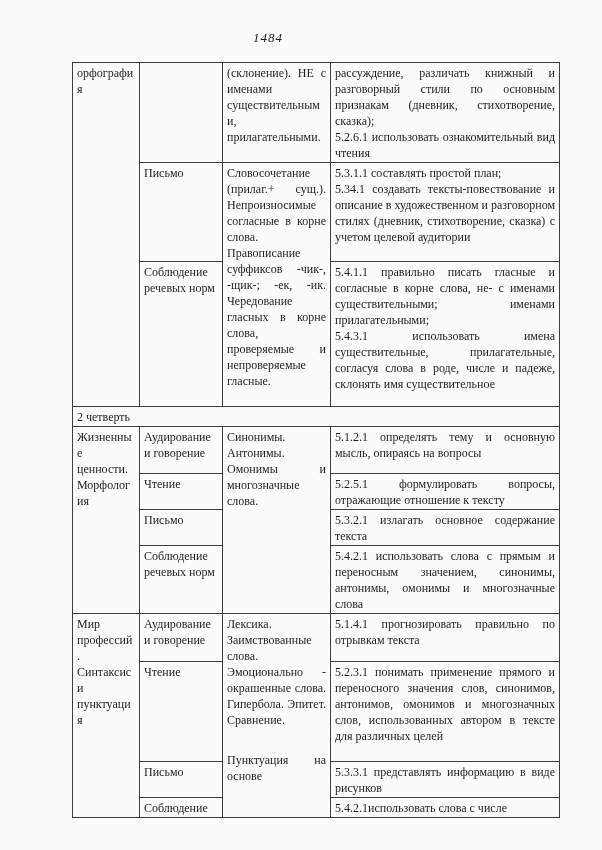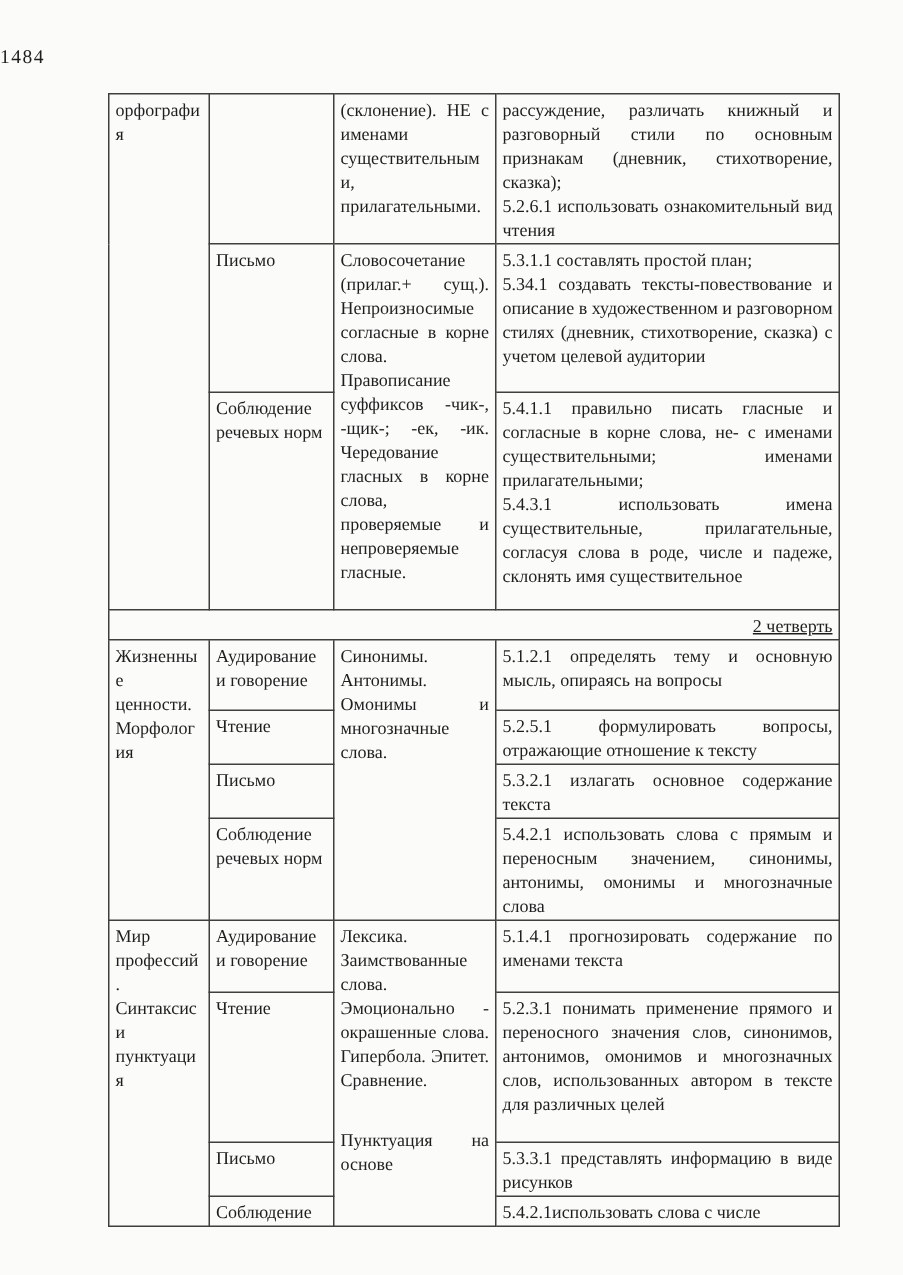--- a/index.html
+++ b/index.html
@@ -13,23 +13,24 @@
     background: #fbfbf9;
     overflow: hidden;
     font-family: "Liberation Serif", "DejaVu Serif", serif;
     color: #1e1e1e;
   }
   .page-number {
     position: absolute;
     top: 30px;
     left: 0;
     width: 536px;
-    text-align: left;
+    text-align: center;
     font-size: 13px;
     letter-spacing: 1px;
+    font-style: italic;
   }
   table.curriculum {
     position: absolute;
     left: 72px;
     top: 62px;
     width: 487px;
     border-collapse: collapse;
     table-layout: fixed;
     font-size: 12px;
     line-height: 16px;
@@ -54,21 +55,21 @@
   tr.h-r3   { height: 145px; }
   tr.h-q    { height: 20px; }
   tr.h-s2r1 { height: 47px; }
   tr.h-s2r2 { height: 35px; }
   tr.h-s2r3 { height: 33px; }
   tr.h-s2r4 { height: 67px; }
   tr.h-s3r1 { height: 48px; }
   tr.h-s3r2 { height: 100px; }
   tr.h-s3r3 { height: 31px; }
   tr.h-s3r4 { height: 18px; }
-  td.quarter { text-align: right; text-decoration: underline; }
+  td.quarter { text-align: left; }
 </style>
 </head>
 <body>
 
 <div class="page">
 
   <div class="page-number">1484</div>
 
   <table class="curriculum">
     <colgroup>
@@ -136,21 +137,21 @@
     </tr>
 
     <tr class="h-s3r1">
       <td rowspan="4">Мир профессий. Синтаксис и пунктуация</td>
       <td>Аудирование и говорение</td>
       <td rowspan="4">
         <p>Лексика. Заимствованные слова. Эмоционально - окрашенные слова. Гипербола. Эпитет. Сравнение.</p>
         <p class="para-gap">Пунктуация на основе</p>
       </td>
       <td>
-        <p>5.1.4.1 прогнозировать содержание по именами текста</p>
+        <p>5.1.4.1 прогнозировать правильно по отрывкам текста</p>
       </td>
     </tr>
     <tr class="h-s3r2">
       <td>Чтение</td>
       <td>
         <p>5.2.3.1 понимать применение прямого и переносного значения слов, синонимов, антонимов, омонимов и многозначных слов, использованных автором в тексте для различных целей</p>
       </td>
     </tr>
     <tr class="h-s3r3">
       <td>Письмо</td>

